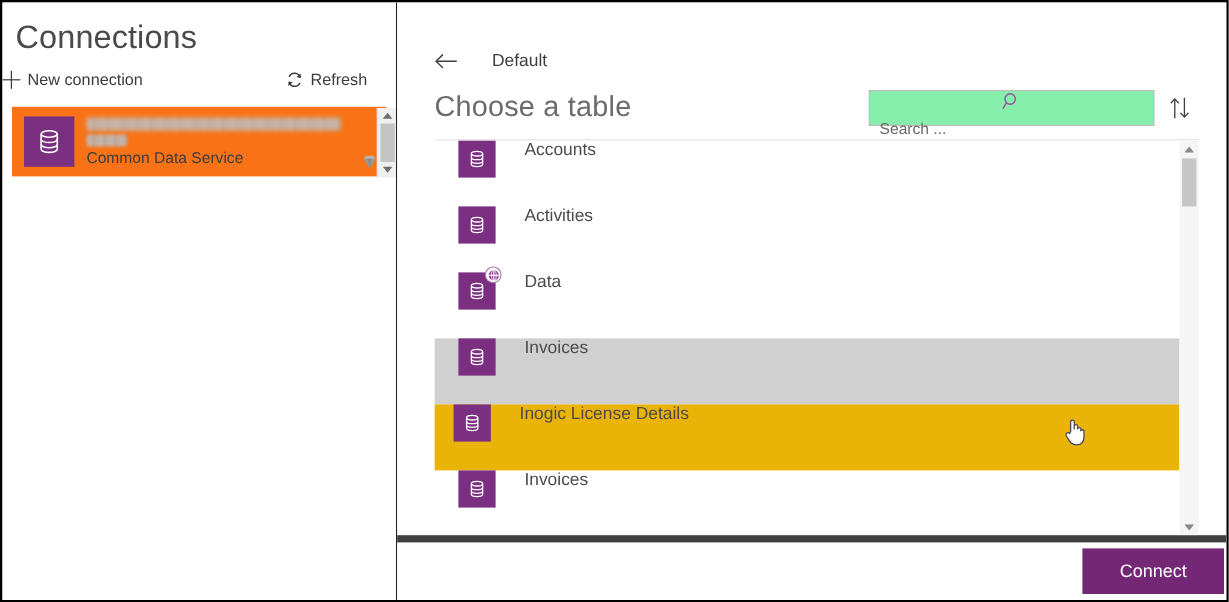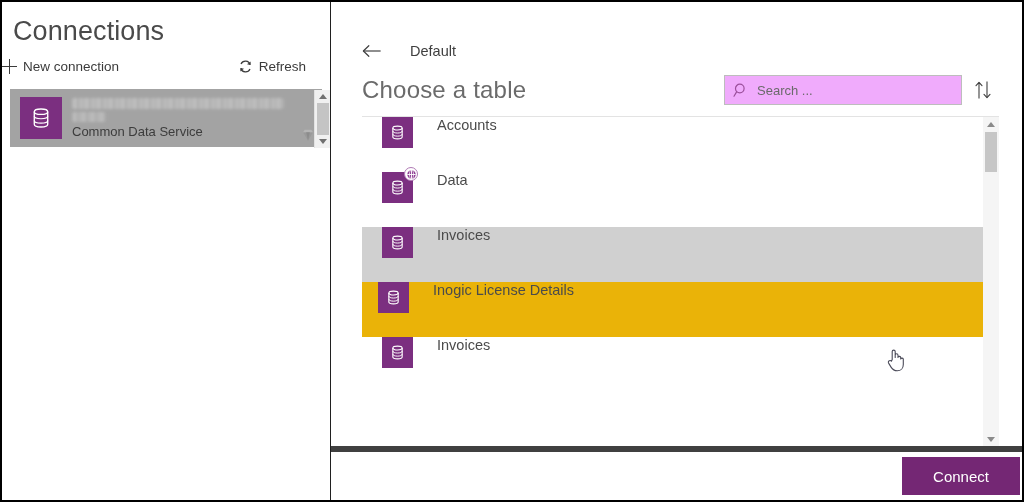--- a/index.html
+++ b/index.html
@@ -74,21 +74,21 @@
   .plus-icon::before { left: 7px; top: 0; width: 1.4px; height: 15px; }
   .plus-icon::after  { top: 7px; left: 0; height: 1.4px; width: 15px; }
 
   .refresh-icon { width: 15px; height: 15px; display: inline-block; }
 
   
   .conn-card {
     position: relative;
     margin: 11px 8px 0 8px;
     height: 58px;
-    background: #a3a3a3;
+    background: #f97316;
     display: flex;
     align-items: center;
     padding: 0 6px;
     cursor: pointer;
   }
 
   .conn-logo {
     width: 42px;
     height: 42px;
     background: #7b2f80;
@@ -197,25 +197,26 @@
     font-weight: 400;
     color: #6b6b6b;
     letter-spacing: .2px;
   }
   .search-tools { display: flex; align-items: center; gap: 12px; }
 
   .search-box {
     width: 238px;
     height: 30px;
     border: 1px solid #bdbdbd;
-    background: #f0abfc;
+    background: #86efac;
     display: flex;
     align-items: center;
     padding: 0 8px;
     gap: 8px;
+    flex-direction: column;
   }
   .search-icon { width: 16px; height: 16px; flex: 0 0 16px; }
   .search-box input {
     border: none;
     outline: none;
     font-size: 13px;
     color: #6a6a6a;
     font-family: "Liberation Sans", sans-serif;
     width: 100%;
     background: transparent;
@@ -457,20 +458,31 @@
             <span class="row-label">Accounts</span>
           </div>
           <div class="row">
             <div class="row-icon">
               <svg viewBox="0 0 24 24" width="19" height="19">
       <ellipse cx="12" cy="6.4" rx="5.9" ry="2.4" fill="none" stroke="#ffffff" stroke-width="1.4"></ellipse>
       <path d="M6.1 6.4v11.2c0 1.3 2.6 2.4 5.9 2.4s5.9-1.1 5.9-2.4V6.4" fill="none" stroke="#ffffff" stroke-width="1.4"></path>
       <path d="M6.1 10.3c0 1.3 2.6 2.4 5.9 2.4s5.9-1.1 5.9-2.4" fill="none" stroke="#ffffff" stroke-width="1.2"></path>
       <path d="M6.1 14.2c0 1.3 2.6 2.4 5.9 2.4s5.9-1.1 5.9-2.4" fill="none" stroke="#ffffff" stroke-width="1.2"></path>
     </svg>
+            </div>
+            <span class="row-label">Activities</span>
+          </div>
+          <div class="row">
+            <div class="row-icon">
+              <svg viewBox="0 0 24 24" width="19" height="19">
+      <ellipse cx="12" cy="6.4" rx="5.9" ry="2.4" fill="none" stroke="#ffffff" stroke-width="1.4"></ellipse>
+      <path d="M6.1 6.4v11.2c0 1.3 2.6 2.4 5.9 2.4s5.9-1.1 5.9-2.4V6.4" fill="none" stroke="#ffffff" stroke-width="1.4"></path>
+      <path d="M6.1 10.3c0 1.3 2.6 2.4 5.9 2.4s5.9-1.1 5.9-2.4" fill="none" stroke="#ffffff" stroke-width="1.2"></path>
+      <path d="M6.1 14.2c0 1.3 2.6 2.4 5.9 2.4s5.9-1.1 5.9-2.4" fill="none" stroke="#ffffff" stroke-width="1.2"></path>
+    </svg>
               <span class="badge">
                 <svg viewBox="0 0 12 12" width="11" height="11">
       <circle cx="6" cy="6" r="4.6" fill="#8e3d93"></circle>
       <path d="M6 1.4v9.2M1.4 6h9.2" stroke="#ffffff" stroke-width="1"></path>
       <ellipse cx="6" cy="6" rx="2.2" ry="4.6" fill="none" stroke="#ffffff" stroke-width=".8"></ellipse>
     </svg>
               </span>
             </div>
             <span class="row-label">Data</span>
           </div>

